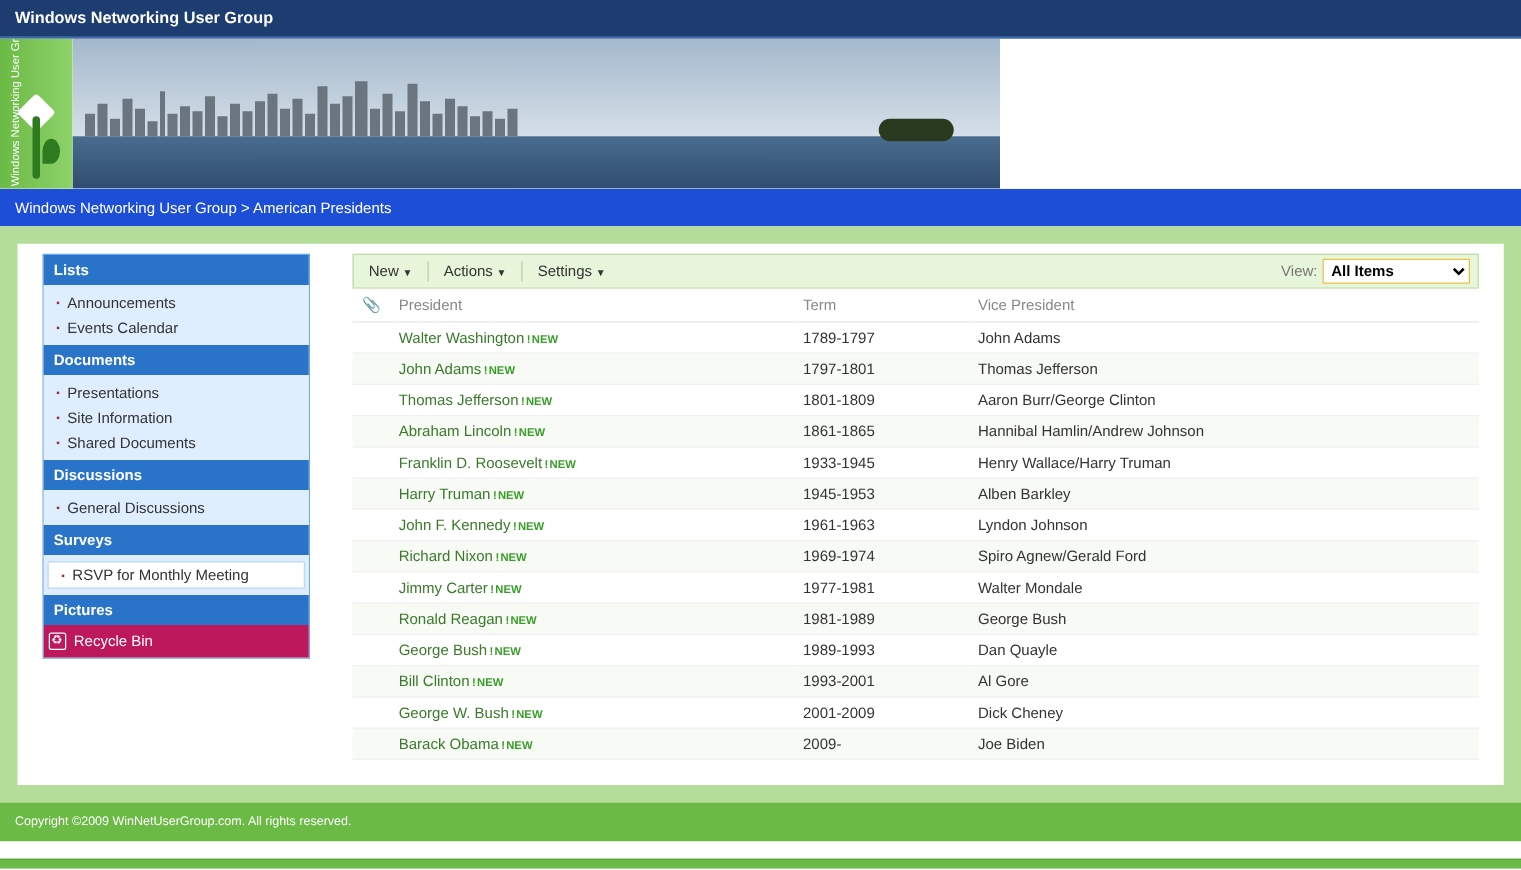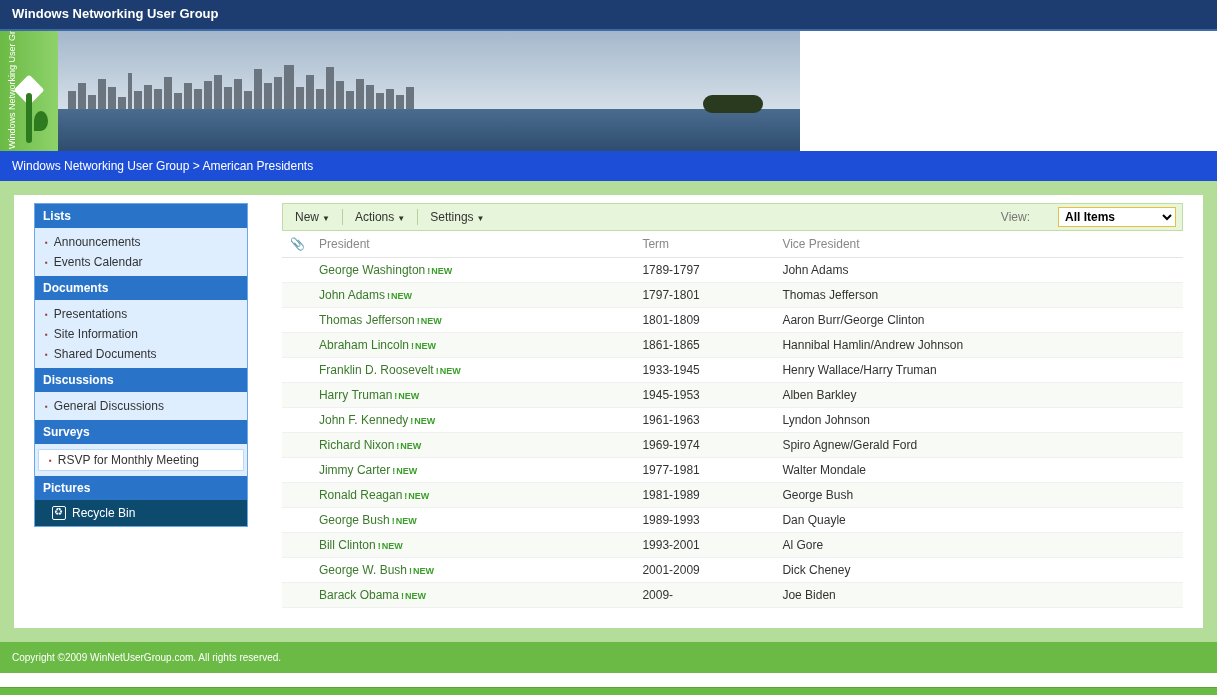--- a/index.html
+++ b/index.html
@@ -26,32 +26,32 @@
 
 .main-wrap { background: #b5dd9a; padding: 14px; }
 .content-panel { background: #fff; padding: 8px 20px 20px; display: flex; gap: 34px; align-items: flex-start; }
 
 .sidebar { width: 214px; border: 1px solid #6aa8e8; }
 .side-header { background: #2974c8; color: #fff; font-weight: bold; padding: 5px 8px; font-size: 12px; }
 .side-list { background: #dfeeff; padding: 4px 0; text-align: right; }
 .side-item { padding: 3px 8px 3px 10px; font-size: 12px; color: #333; display: flex; align-items: center; cursor: pointer; }
 .side-item::before { content: "▪"; color: #993333; margin-right: 6px; font-size: 8px; }
 .side-item.highlight { background: #fff; border: 1px solid #b8d8f5; margin: 1px 3px; border-radius: 1px; }
-.side-recycle { background: #0c4a6e; color: #fff; padding: 6px 17px; display: flex; align-items: center; gap: 6px; cursor: pointer; }
+.side-recycle { background: #be185d; color: #fff; padding: 6px 4px; display: flex; align-items: center; gap: 6px; cursor: pointer; }
 .recycle-icon { width: 14px; height: 14px; border: 1px solid #fff; border-radius: 2px; position: relative; display: inline-block; }
 .recycle-icon::after { content: "♻"; font-size: 10px; position: absolute; top: -1px; left: 1px; color: #fff; }
 
 .main-content { flex: 1; }
 .toolbar { background: #e7f5da; border: 1px solid #c0dca8; display: flex; align-items: center; padding: 3px 6px; font-size: 12px; }
 .tb-btn { padding: 2px 6px; cursor: pointer; color: #333; display: flex; align-items: center; gap: 3px; }
 .tb-sep { width: 1px; height: 16px; background: #b8d0a0; margin: 0 6px; }
 .tb-dd { font-size: 8px; position: relative; top: 1px; }
 .tb-right { margin-left: auto; display: flex; align-items: center; gap: 4px; }
 .view-label { color: #777; }
-.view-select { background: #fff; border: 1px solid #e8c040; font-family: inherit; font-size: 12px; font-weight: bold; padding: 1px 2px; width: 118px; margin-left: 24px; }
+.view-select { background: #fff; border: 1px solid #e8c040; font-family: inherit; font-size: 12px; font-weight: bold; padding: 1px 2px; width: 118px; }
 
 .data-table { width: 100%; border-collapse: collapse; margin-top: 0; }
 .data-table th { text-align: left; font-weight: normal; color: #888; font-size: 12px; padding: 6px 10px 6px 4px; border-bottom: 1px solid #e5e5e5; background: #fff; }
 .data-table th.attach { width: 24px; padding-left: 8px; }
 .data-table td { padding: 5px 10px 5px 4px; font-size: 12px; color: #333; border-bottom: 1px solid #f0f0f0; }
 .data-table tr:nth-child(even) td { background: #f7faf5; }
 .president-link { color: #3a7a2a; text-decoration: none; }
 .new-badge { color: #3a9e2a; font-size: 9px; font-weight: bold; margin-left: 2px; }
 .new-badge::before { content: "!"; font-weight: bold; margin-right: 1px; }
 .attach-col { width: 24px; }
@@ -185,21 +185,21 @@
             <tr>
               <th class="attach"><span class="clip-icon">📎</span></th>
               <th>President</th>
               <th style="width:140px">Term</th>
               <th>Vice President</th>
             </tr>
           </thead>
           <tbody id="table-body">
               <tr>
                 <td class="attach-col"></td>
-                <td><a href="#" class="president-link">George Washington</a><span class="new-badge">NEW</span></td>
+                <td><a href="#" class="president-link">Walter Washington</a><span class="new-badge">NEW</span></td>
                 <td>1789-1797</td>
                 <td>John Adams</td>
               </tr>
               <tr>
                 <td class="attach-col"></td>
                 <td><a href="#" class="president-link">John Adams</a><span class="new-badge">NEW</span></td>
                 <td>1797-1801</td>
                 <td>Thomas Jefferson</td>
               </tr>
               <tr>

